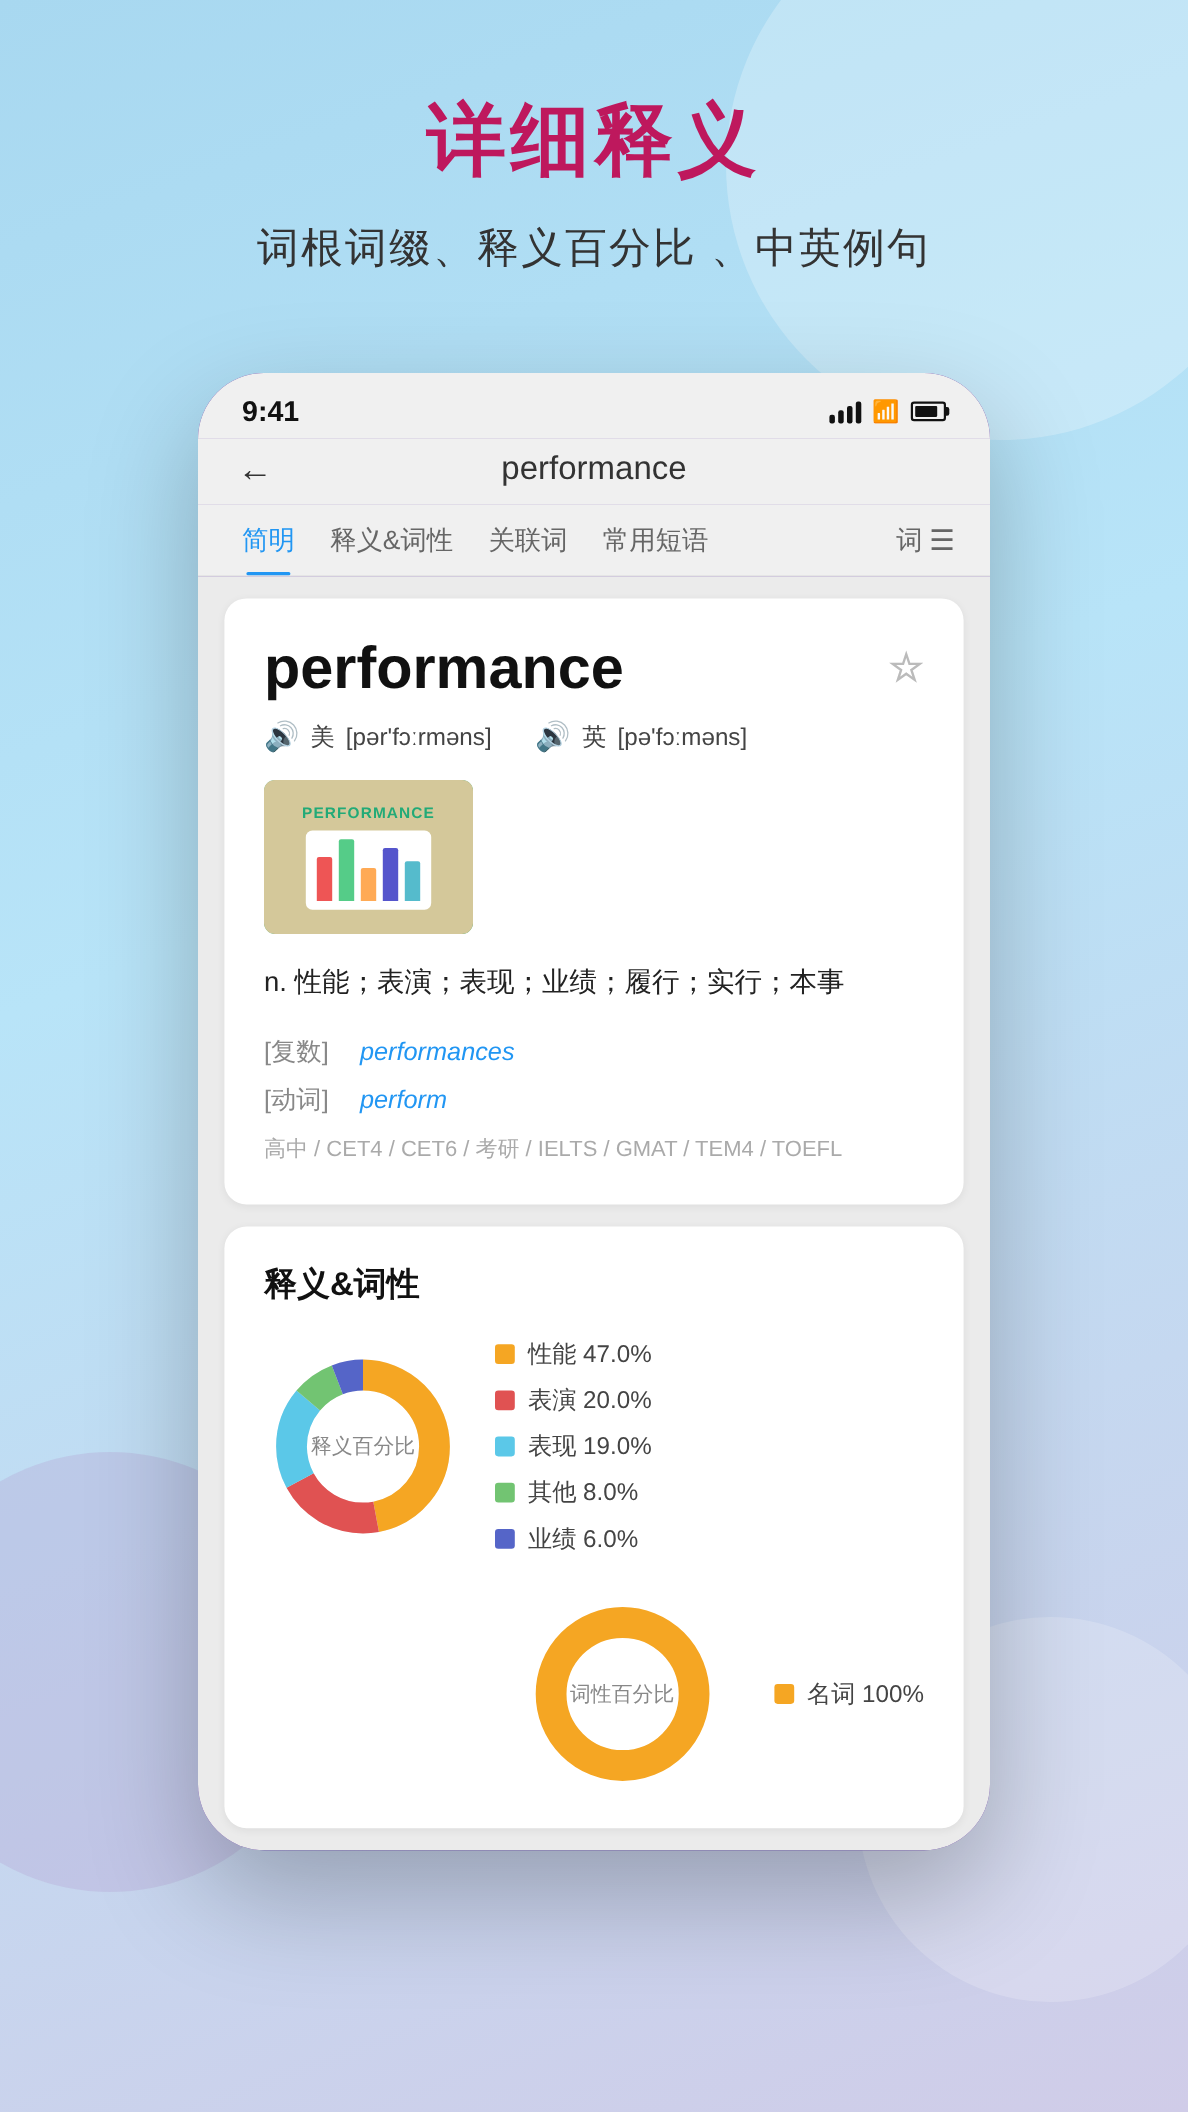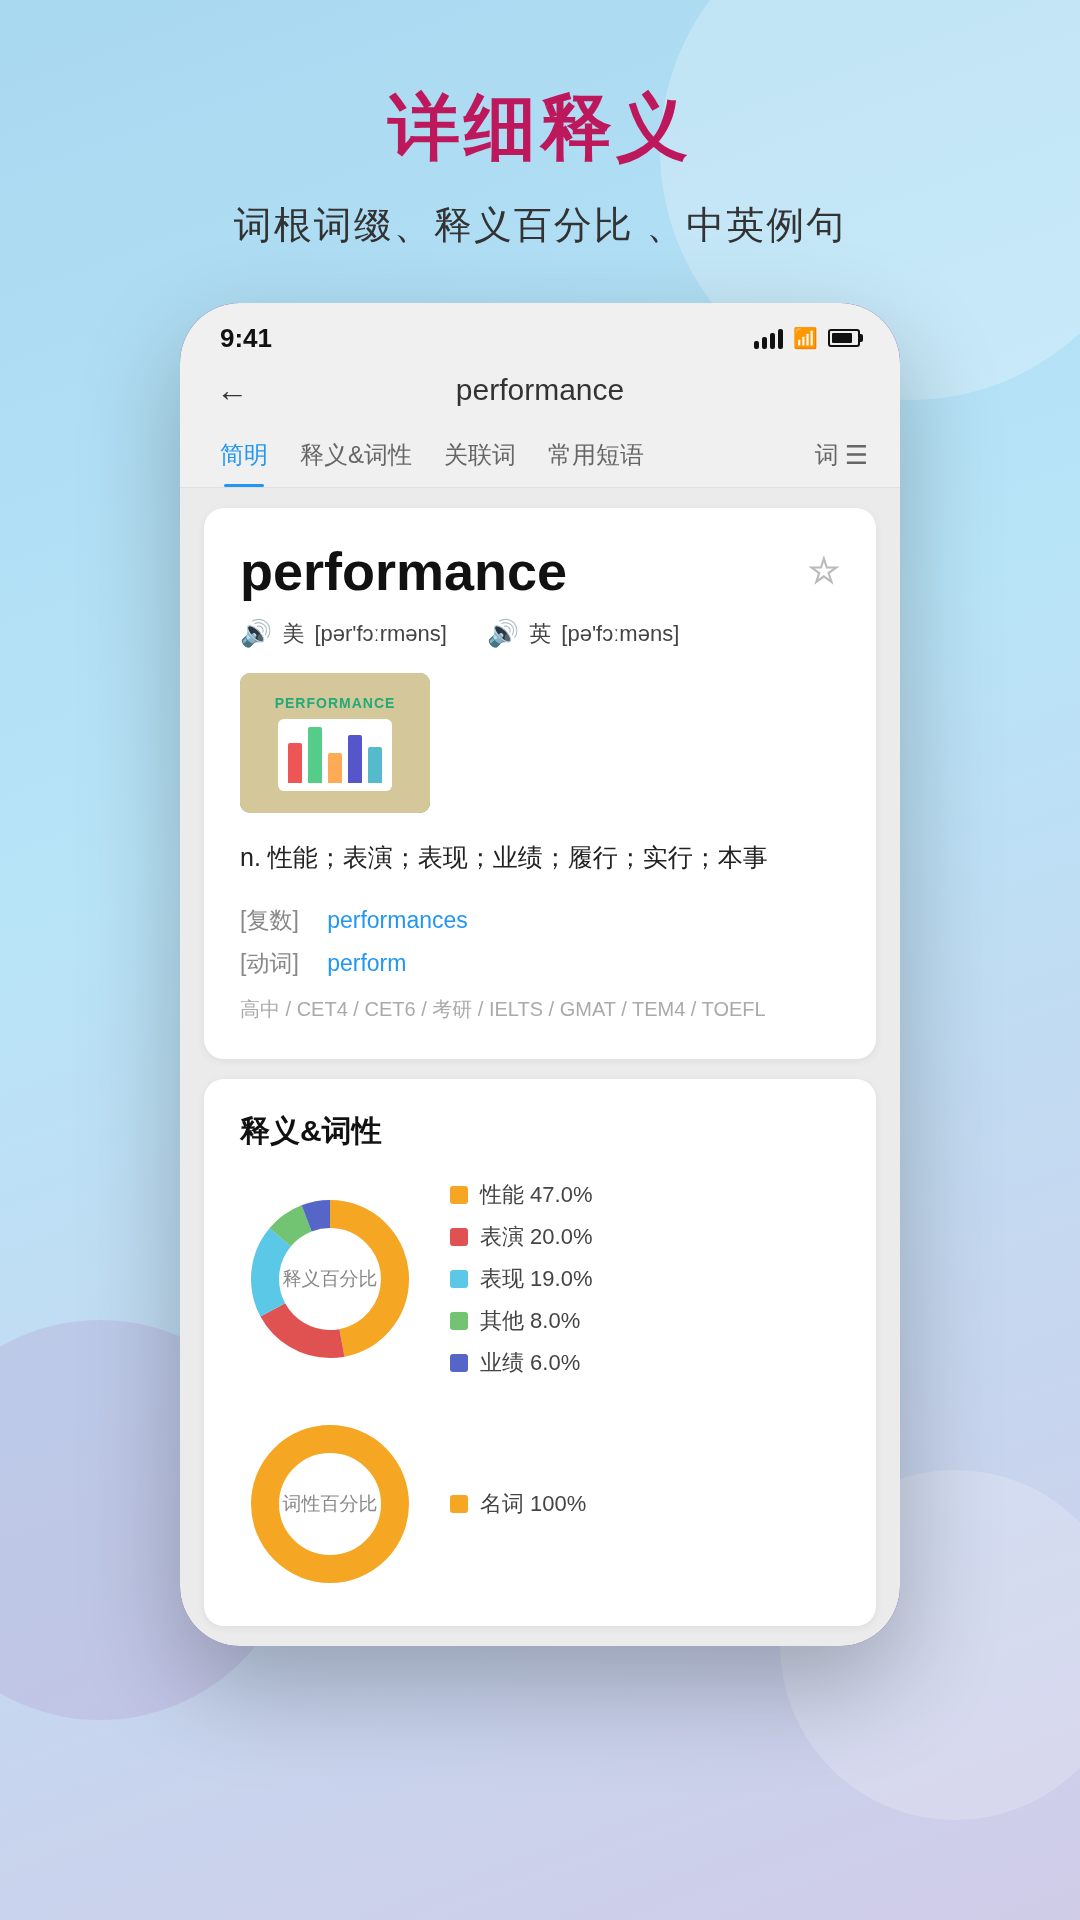--- a/index.html
+++ b/index.html
@@ -56,21 +56,21 @@
       font-size: 72px;
       font-weight: 900;
       color: #be185d;
       margin-bottom: 24px;
       letter-spacing: 4px;
     }
 
     .subtitle {
       font-size: 38px;
       color: #333;
-      margin-bottom: 52px;
+      margin-bottom: 88px;
       letter-spacing: 2px;
     }
 
     
     .phone-mockup {
       width: 720px;
       background: #4c1d95;
       border-radius: 60px;
       box-shadow: 0 40px 100px rgba(0,0,0,0.25);
       overflow: hidden;
@@ -294,20 +294,21 @@
       font-size: 23px;
     }
 
     .inflection-label {
       color: #888;
       margin-right: 22px;
     }
 
     .inflection-link {
       color: #2196F3;
+      font-style: italic;
     }
 
     .level-tags {
       font-size: 20px;
       color: #aaa;
       margin-top: 10px;
       line-height: 1.8;
     }
 
     
@@ -368,21 +369,22 @@
     .legend-dot {
       width: 18px;
       height: 18px;
       border-radius: 3px;
       flex-shrink: 0;
     }
 
     .charts-row-2 {
       display: flex;
       align-items: center;
-      gap: 30px;
+      gap: 48px;
+      justify-content: flex-end;
     }
   </style>
 </head>
 <body>
 
 <div class="bg-circle-1"></div>
 <div class="bg-circle-2"></div>
 <div class="bg-circle-3"></div>
 
 <div class="page-container">

